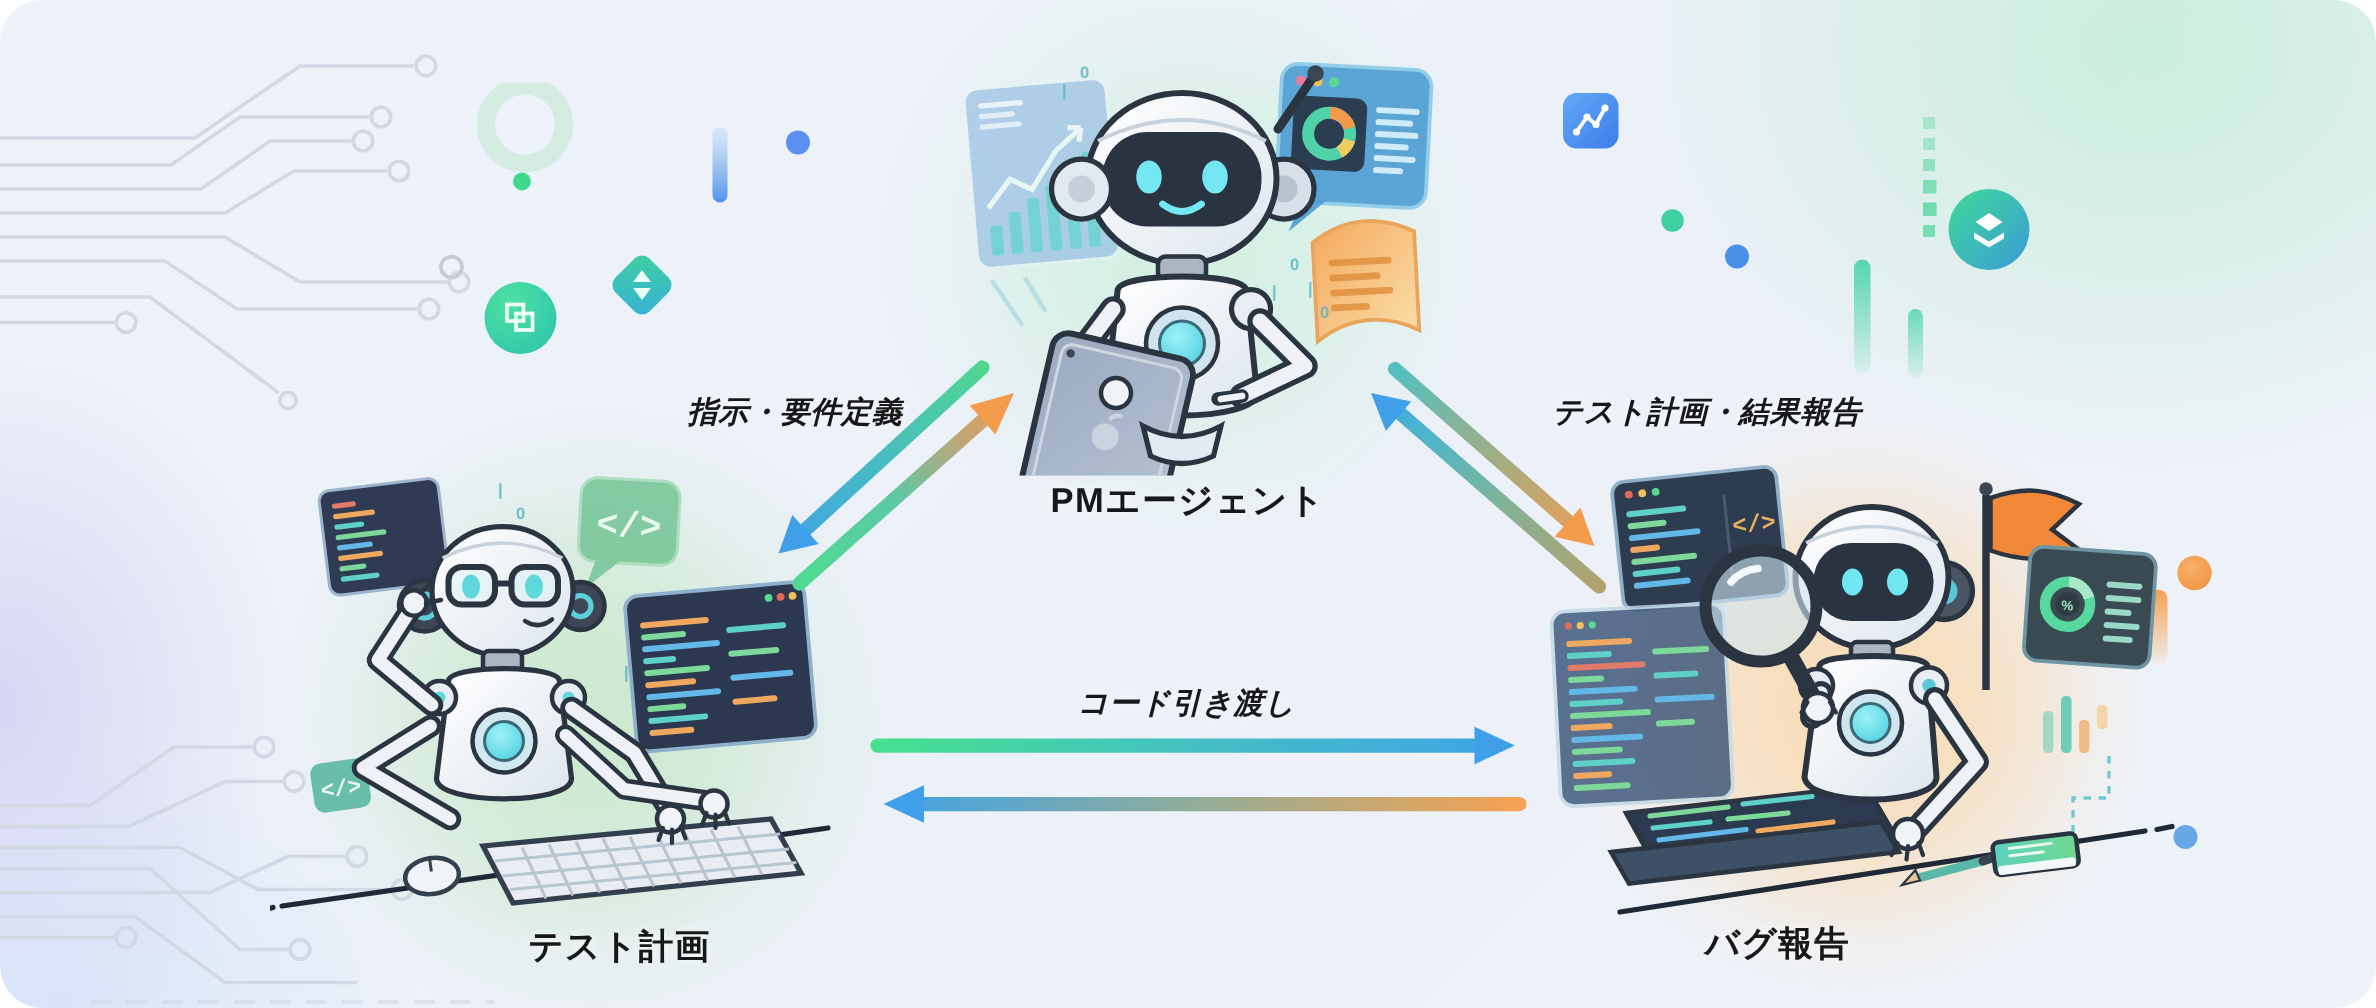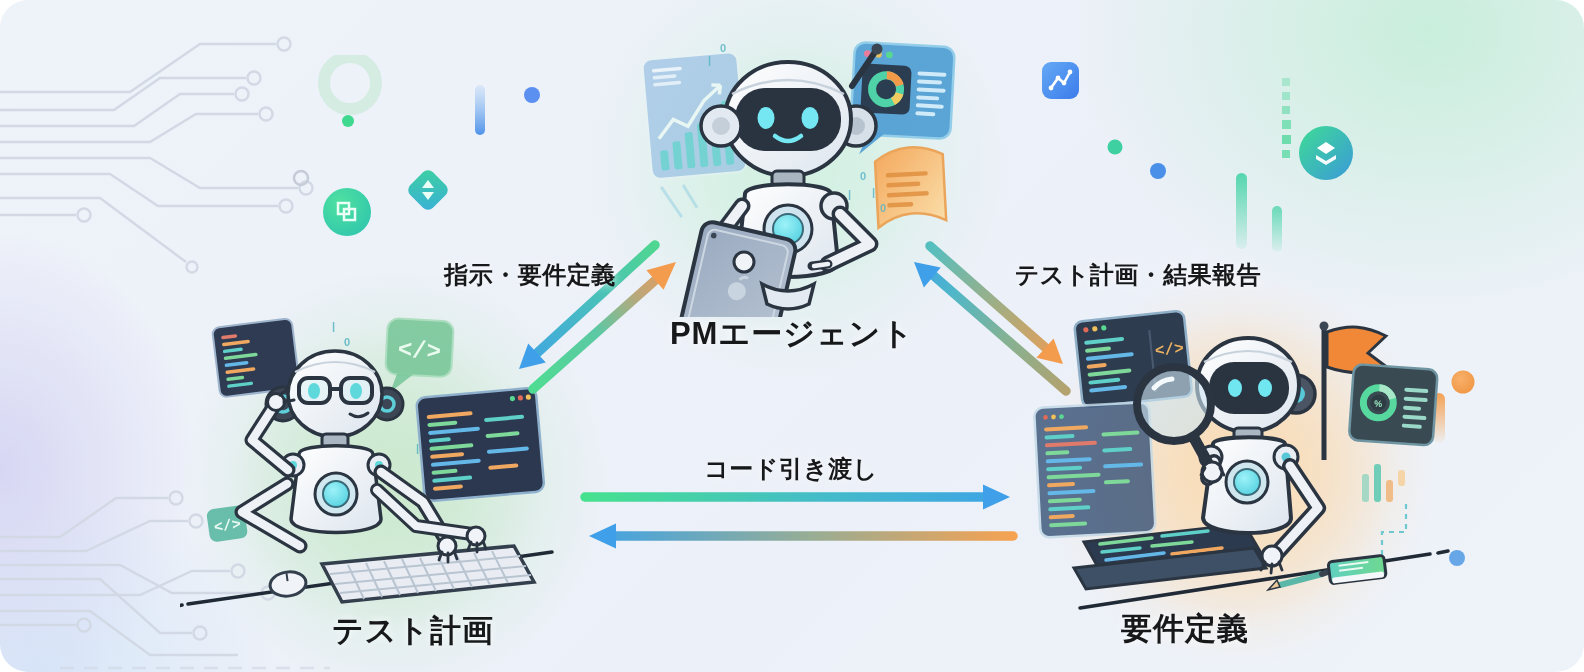--- a/index.html
+++ b/index.html
@@ -14,22 +14,22 @@
       radial-gradient(280px 340px at 0px 470px, rgba(213,213,243,.95) 0%, rgba(213,213,243,0) 70%),
       radial-gradient(340px 260px at 40px 672px, rgba(212,229,248,.9) 0%, rgba(212,229,248,0) 70%),
       linear-gradient(135deg,#eef2f9 0%,#ecf0f8 60%,#eef3f9 100%);
   }
   .abs{position:absolute;}
   .label{
     position:absolute;transform:translate(-50%,-50%);color:#17181a;font-weight:800;
     white-space:nowrap;letter-spacing:.5px;text-shadow:0 0 8px rgba(255,255,255,.85);
     z-index:7;
   }
-  .edge-label{font-size:24px;}
-  .node-label{font-size:31px;letter-spacing:1px;}
+  .edge-label{font-size:20px;font-style:italic;}
+  .node-label{font-size:23px;letter-spacing:1px;}
   svg{display:block;}
   .z1{z-index:1}.z2{z-index:2}.z4{z-index:4}.z5{z-index:5}
 </style>
 </head>
 <body>
 
 <div id="canvas">
 
   <svg class="abs z1" style="left:0;top:30px" width="330" height="250" viewBox="0 0 330 250">
     <g stroke="#d2d9e5" stroke-width="2.4" fill="none">
@@ -622,19 +622,19 @@
       <polygon points="1063,364 1036.4,357.8 1053.6,338.4" fill="#f49c4e"></polygon>
       <line x1="585" y1="497" x2="986" y2="497" stroke="url(#ag5)" stroke-width="9.5"></line>
       <polygon points="1010,497 983,484.5 983,509.5" fill="#3f9fe8"></polygon>
       <line x1="1013" y1="536" x2="613" y2="536" stroke="url(#ag6)" stroke-width="9.5"></line>
       <polygon points="589,536 616,523.5 616,548.5" fill="#3f9fe8"></polygon>
     </g>
   </svg>
 
   <div class="label node-label" style="left:792px;top:334px">PMエージェント</div>
   <div class="label node-label" style="left:413px;top:631px">テスト計画</div>
-  <div class="label node-label" style="left:1185px;top:629px">要件定義</div>
+  <div class="label node-label" style="left:1185px;top:629px">バグ報告</div>
 
   <div class="label edge-label" style="left:530px;top:275px">指示・要件定義</div>
   <div class="label edge-label" style="left:1138px;top:275px">テスト計画・結果報告</div>
   <div class="label edge-label" style="left:791px;top:469px">コード引き渡し</div>
 
 </div>
 
 </body></html>

